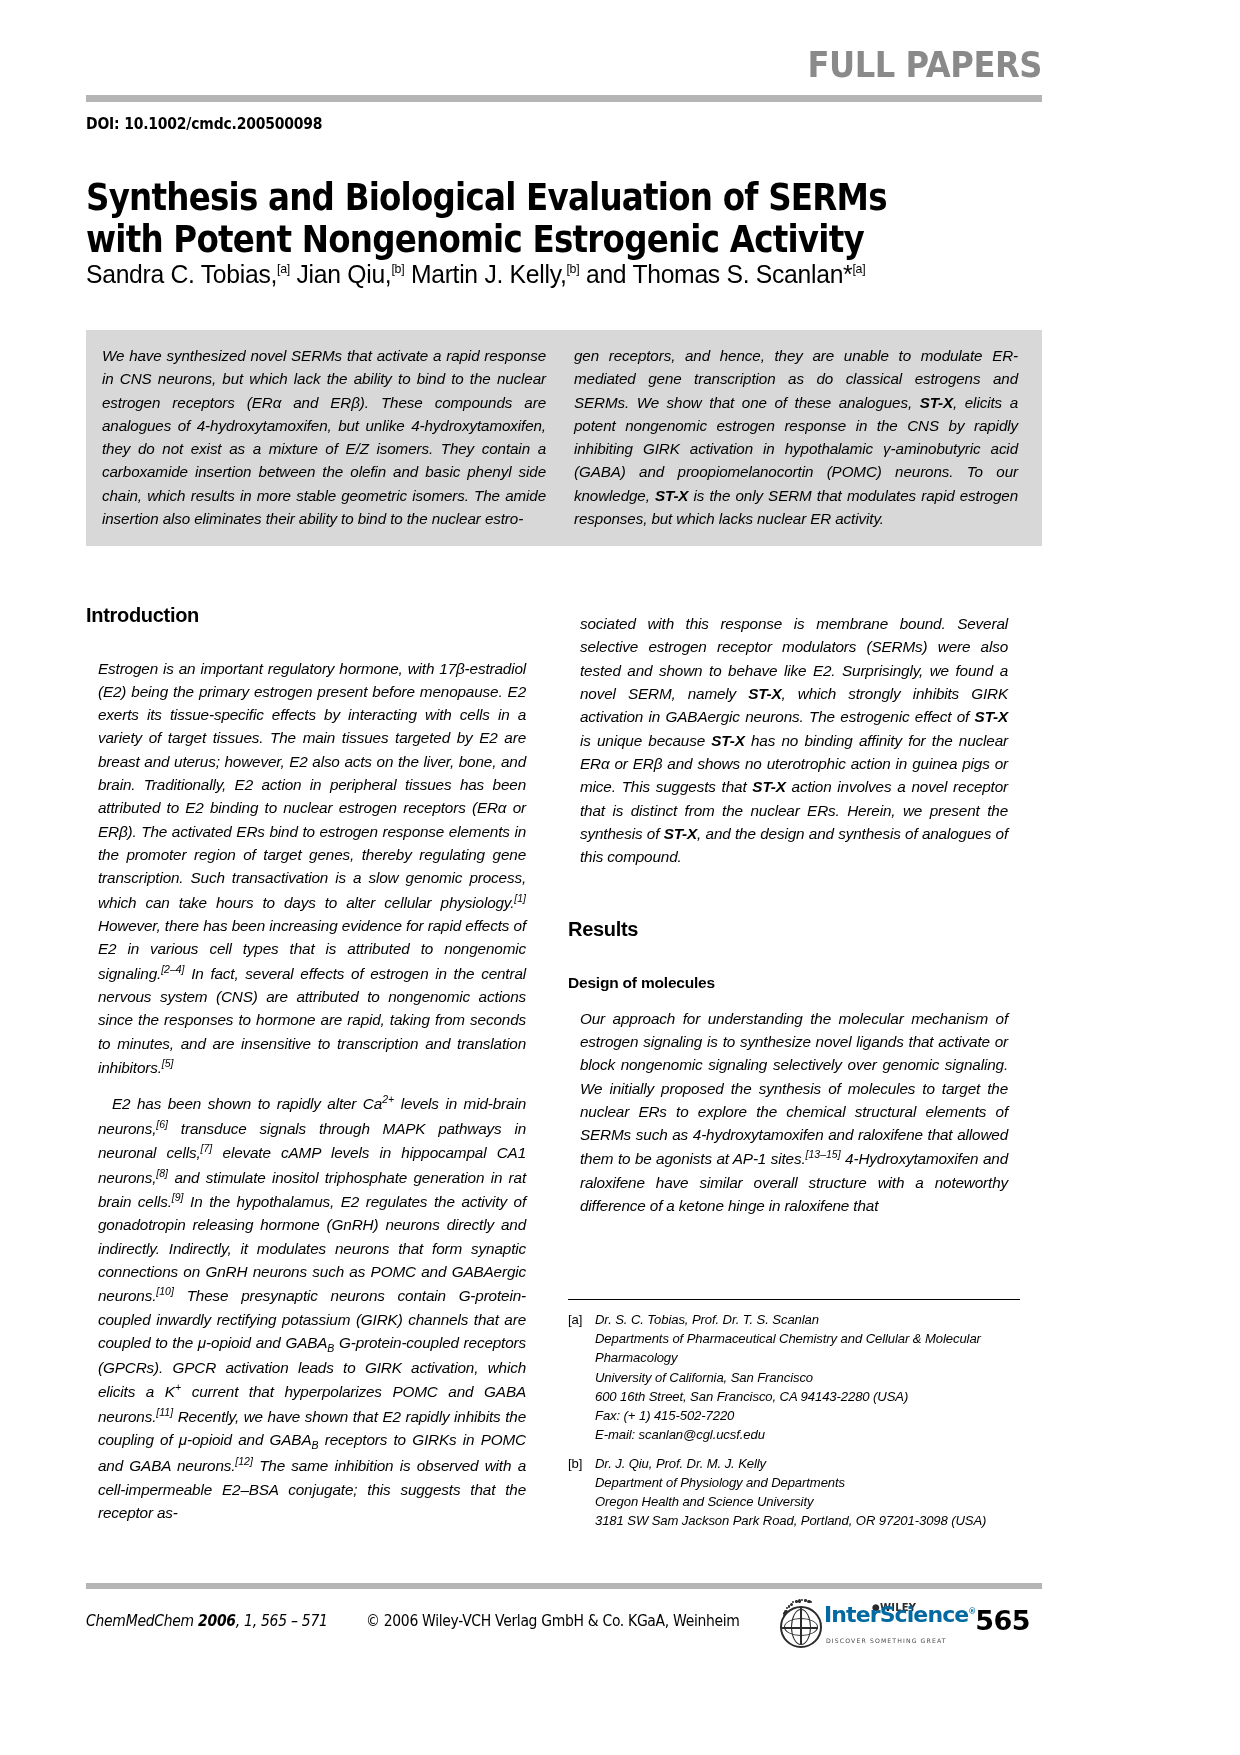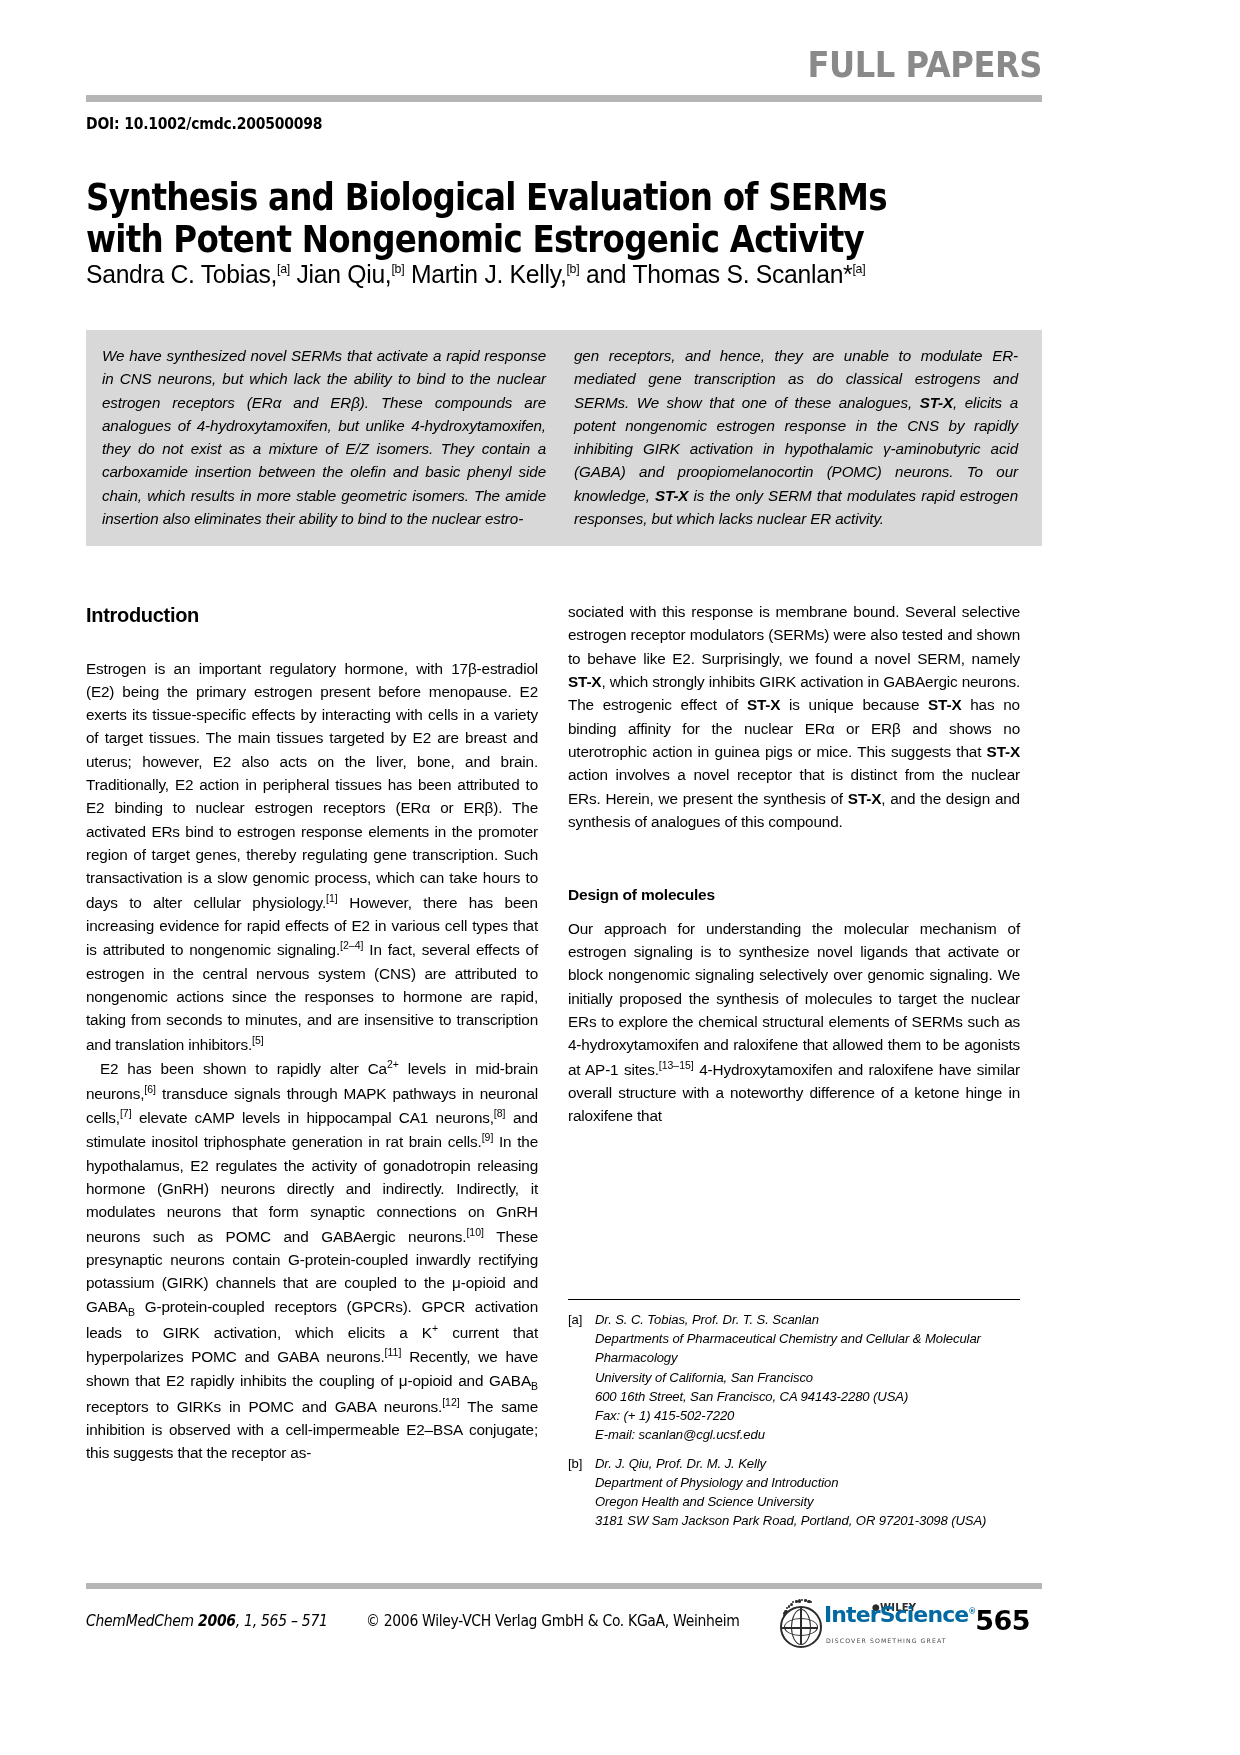--- a/index.html
+++ b/index.html
@@ -129,22 +129,23 @@
     letter-spacing: -0.3px;
   }
   h3.sub {
     font-family: "Liberation Sans", sans-serif;
     font-weight: bold;
     font-size: 15.5px;
     margin: 16px 0 10px 0;
     letter-spacing: -0.2px;
   }
   p.para {
-    margin: 0;
+    margin: 12px;
     text-indent: 0;
+    font-style: italic;
   }
   p.para + p.para { text-indent: 14px; }
   .spacer-sec { height: 34px; }
 
   sup.ref { font-size: 10.5px; vertical-align: super; letter-spacing: 0; }
   sub.sb  { font-size: 10.5px; vertical-align: sub; letter-spacing: 0; }
   sup.chg { font-size: 10.5px; vertical-align: super; letter-spacing: 0; }
   b.cmp { font-weight: bold; }
 
   
@@ -320,20 +321,21 @@
 
   <div class="col col-left">
     <h2 class="sec">Introduction</h2>
     <p class="para">Estrogen is an important regulatory hormone, with 17β-estradiol (E2) being the primary estrogen present before menopause. E2 exerts its tissue-specific effects by interacting with cells in a variety of target tissues. The main tissues targeted by E2 are breast and uterus; however, E2 also acts on the liver, bone, and brain. Traditionally, E2 action in peripheral tissues has been attributed to E2 binding to nuclear estrogen receptors (ERα or ERβ). The activated ERs bind to estrogen response elements in the promoter region of target genes, thereby regulating gene transcription. Such transactivation is a slow genomic process, which can take hours to days to alter cellular physiology.<sup class="ref">[1]</sup> However, there has been increasing evidence for rapid effects of E2 in various cell types that is attributed to nongenomic signaling.<sup class="ref">[2–4]</sup> In fact, several effects of estrogen in the central nervous system (CNS) are attributed to nongenomic actions since the responses to hormone are rapid, taking from seconds to minutes, and are insensitive to transcription and translation inhibitors.<sup class="ref">[5]</sup></p>
     <p class="para">E2 has been shown to rapidly alter Ca<sup class="chg">2+</sup> levels in mid-brain neurons,<sup class="ref">[6]</sup> transduce signals through MAPK pathways in neuronal cells,<sup class="ref">[7]</sup> elevate cAMP levels in hippocampal CA1 neurons,<sup class="ref">[8]</sup> and stimulate inositol triphosphate generation in rat brain cells.<sup class="ref">[9]</sup> In the hypothalamus, E2 regulates the activity of gonadotropin releasing hormone (GnRH) neurons directly and indirectly. Indirectly, it modulates neurons that form synaptic connections on GnRH neurons such as POMC and GABAergic neurons.<sup class="ref">[10]</sup> These presynaptic neurons contain G-protein-coupled inwardly rectifying potassium (GIRK) channels that are coupled to the μ-opioid and GABA<sub class="sb">B</sub> G-protein-coupled receptors (GPCRs). GPCR activation leads to GIRK activation, which elicits a K<sup class="chg">+</sup> current that hyperpolarizes POMC and GABA neurons.<sup class="ref">[11]</sup> Recently, we have shown that E2 rapidly inhibits the coupling of μ-opioid and GABA<sub class="sb">B</sub> receptors to GIRKs in POMC and GABA neurons.<sup class="ref">[12]</sup> The same inhibition is observed with a cell-impermeable E2–BSA conjugate; this suggests that the receptor as-</p>
   </div>
 
   <div class="col col-right">
     <p class="para">sociated with this response is membrane bound. Several selective estrogen receptor modulators (SERMs) were also tested and shown to behave like E2. Surprisingly, we found a novel SERM, namely <b class="cmp">ST-X</b>, which strongly inhibits GIRK activation in GABAergic neurons. The estrogenic effect of <b class="cmp">ST-X</b> is unique because <b class="cmp">ST-X</b> has no binding affinity for the nuclear ERα or ERβ and shows no uterotrophic action in guinea pigs or mice. This suggests that <b class="cmp">ST-X</b> action involves a novel receptor that is distinct from the nuclear ERs. Herein, we present the synthesis of <b class="cmp">ST-X</b>, and the design and synthesis of analogues of this compound.</p>
     <div class="spacer-sec"></div>
+    <h2 class="sec">Results</h2>
     <h3 class="sub">Design of molecules</h3>
     <p class="para">Our approach for understanding the molecular mechanism of estrogen signaling is to synthesize novel ligands that activate or block nongenomic signaling selectively over genomic signaling. We initially proposed the synthesis of molecules to target the nuclear ERs to explore the chemical structural elements of SERMs such as 4-hydroxytamoxifen and raloxifene that allowed them to be agonists at AP-1 sites.<sup class="ref">[13–15]</sup> 4-Hydroxytamoxifen and raloxifene have similar overall structure with a noteworthy difference of a ketone hinge in raloxifene that</p>
   </div>
 
   <div class="affil-rule"></div>
   <div class="affil">
       <div class="affil-block">
         <div class="affil-tag">[a]</div>
         <div class="affil-lines">
           <div>Dr. S. C. Tobias, Prof. Dr. T. S. Scanlan</div>
@@ -342,21 +344,21 @@
           <div>University of California, San Francisco</div>
           <div>600 16th Street, San Francisco, CA 94143-2280 (USA)</div>
           <div>Fax: (+ 1) 415-502-7220</div>
           <div>E-mail: scanlan@cgl.ucsf.edu</div>
         </div>
       </div>
       <div class="affil-block">
         <div class="affil-tag">[b]</div>
         <div class="affil-lines">
           <div>Dr. J. Qiu, Prof. Dr. M. J. Kelly</div>
-          <div>Department of Physiology and Introduction</div>
+          <div>Department of Physiology and Departments</div>
           <div>Oregon Health and Science University</div>
           <div>3181 SW Sam Jackson Park Road, Portland, OR 97201-3098 (USA)</div>
         </div>
       </div>
     </div>
 
   <div class="footer-rule"></div>
   <div class="footer">
     <div class="f-journal">ChemMedChem <b>2006</b>, 1, 565 – 571</div>
     <div class="f-copy">© 2006 Wiley-VCH Verlag GmbH &amp; Co. KGaA, Weinheim</div>

